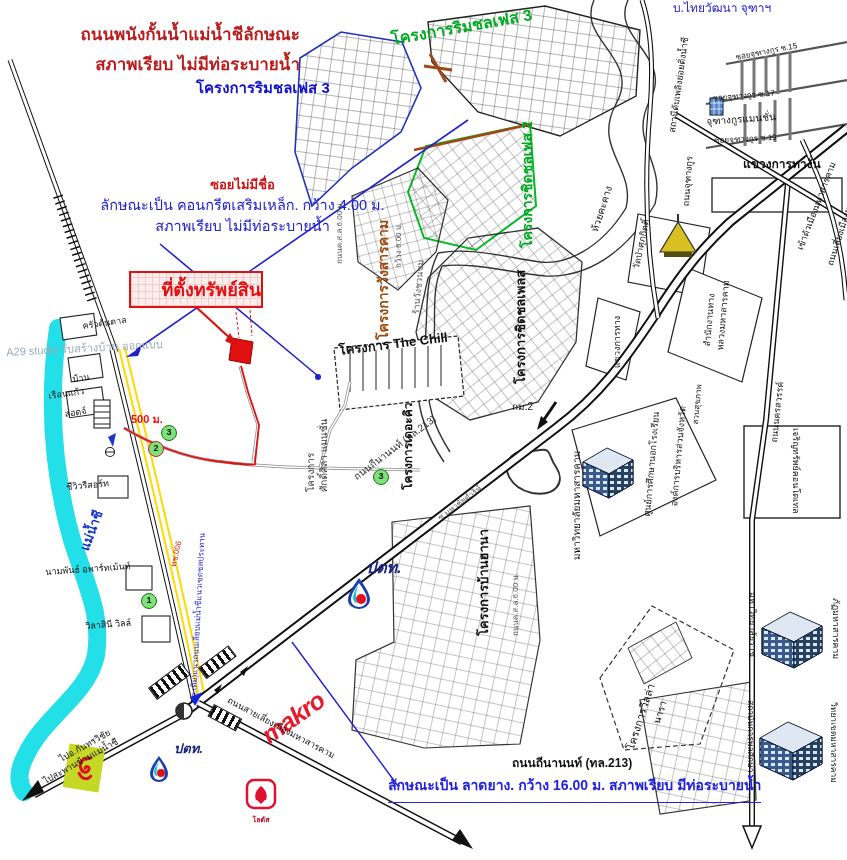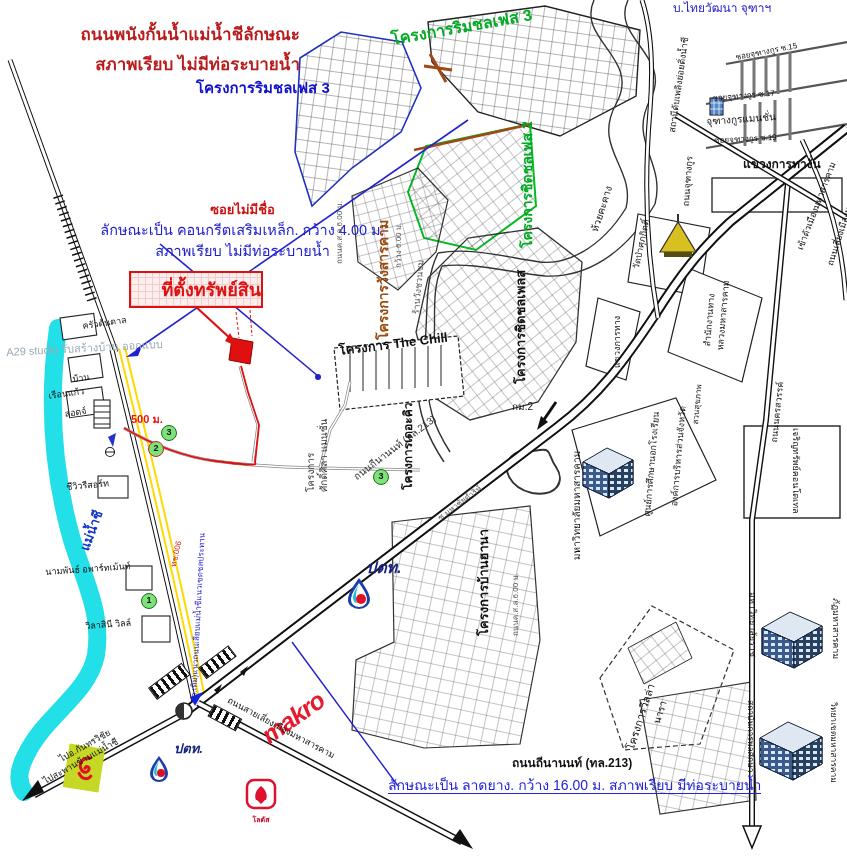--- a/index.html
+++ b/index.html
@@ -5,29 +5,29 @@
   html,body{margin:0;padding:0;background:#fff;font-family:"Liberation Sans",sans-serif;}
   #map{position:relative;width:847px;height:860px;background:#fff;overflow:hidden;}
   #base{position:absolute;left:0;top:0;}
   .ml{position:absolute;white-space:nowrap;transform-origin:0 0;line-height:1.05;}
   .blk{position:absolute;}
   .marker{position:absolute;width:14px;height:14px;border-radius:50%;background:#7de27a;border:1.6px solid #1c6d12;
           font-size:9px;font-weight:bold;color:#111;text-align:center;line-height:13px;}
   .zebra{position:absolute;border:1px solid #111;background:repeating-linear-gradient(90deg,#111 0 3px,#fff 3px 7px);transform-origin:0 0;}
   #levee-ann{left:8px;top:20px;width:292px;text-align:right;color:#b91c1c;font-weight:bold;font-size:17px;line-height:1.75;}
   #soi-ann{left:70px;top:174px;width:345px;text-align:center;}
-  #soi-ann .t{color:#cc1111;font-weight:bold;font-size:13px;margin-top:25px;}
+  #soi-ann .t{color:#cc1111;font-weight:bold;font-size:13px;}
   #soi-ann .b{color:#2222cc;font-weight:normal;font-size:14.5px;line-height:1.45;}
   #prop-box{left:129px;top:271px;width:130px;height:33px;border:2.5px solid #dd1111;
      background:#fdeeee;background-image:repeating-linear-gradient(0deg,#f3cbcb 0 1px,transparent 1px 7px),repeating-linear-gradient(90deg,#f3cbcb 0 1px,transparent 1px 7px);
      display:flex;align-items:center;justify-content:flex-end;}
   #prop-box span{color:#dd1111;font-weight:bold;font-size:18px;font-family:"Liberation Serif",serif;}
   #dist600{left:131px;top:414px;color:#ee1111;font-size:11px;font-weight:bold;}
   #hw-name{left:512px;top:757px;font-size:12px;font-weight:bold;color:#111;}
-  #hw-desc{left:388px;top:778px;font-size:14px;font-weight:normal;color:#2222dd;border-bottom:1.5px solid #2222dd;padding-bottom:0;}
+  #hw-desc{left:388px;top:778px;font-size:14px;font-weight:bold;color:#2222dd;border-bottom:1.5px solid #2222dd;padding-bottom:9px;}
   #watermark{left:6px;top:347px;color:#9aabb5;font-size:11px;transform:rotate(-3deg);}
   .ptt-txt{color:#16247e;font-weight:bold;font-style:italic;}
   #makro{left:256px;top:726px;color:#e8192c;font-weight:bold;font-style:italic;font-size:25px;transform:rotate(-35deg);transform-origin:0 0;letter-spacing:-1px;}
   #lotus{left:241px;top:778px;width:40px;text-align:center;}
   #lotus .cap{color:#c00020;font-size:7px;font-weight:bold;display:block;}
   #shrine{left:66px;top:746px;width:36px;height:44px;background:#c6d826;transform:rotate(9deg);display:flex;align-items:center;justify-content:center;}
 </style>
 </head>
 <body>
 

